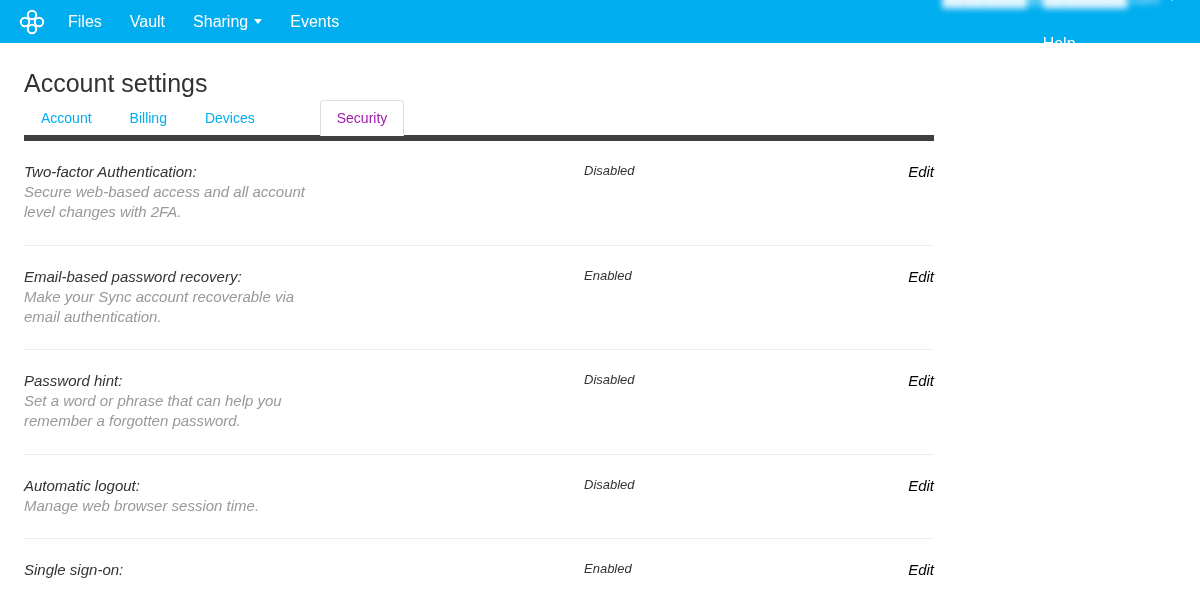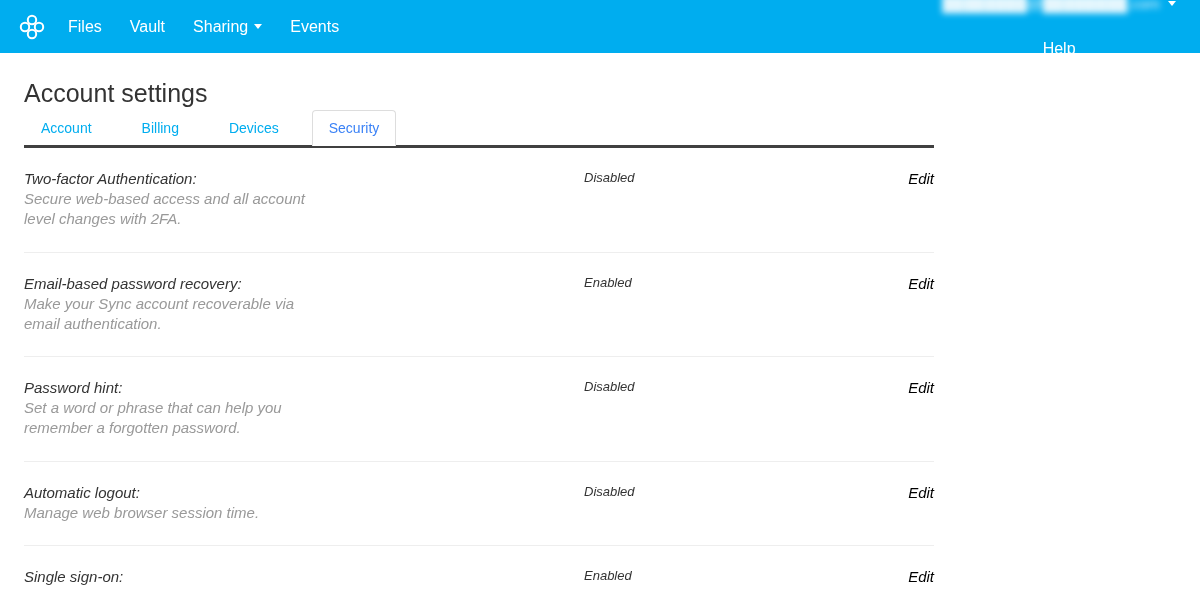--- a/index.html
+++ b/index.html
@@ -5,21 +5,21 @@
     * { margin: 0; padding: 0; box-sizing: border-box; }
     body {
       font-family: -apple-system, BlinkMacSystemFont, "Segoe UI", "Helvetica Neue", Arial, sans-serif;
       font-size: 15px;
       color: #333;
       background: #fff;
       width: 1200px;
     }
     .navbar {
       background: #00adef;
-      height: 53px;
+      height: 43px;
       display: flex;
       align-items: center;
       padding: 0 24px 0 18px;
       color: #fff;
     }
     .logo {
       width: 28px;
       height: 28px;
       margin-right: 22px;
       display: flex;
@@ -77,39 +77,40 @@
       padding: 26px 24px 0 24px;
       max-width: 958px;
     }
     .page-title {
       font-size: 25px;
       font-weight: 400;
       color: #333;
       margin-bottom: 2px;
     }
     .tabs {
-      border-bottom: 3px solid #404040;
-      display: flex;
-      gap: 16px;
+      border-bottom: 6px solid #404040;
+      display: flex;
+      gap: 4px;
     }
     .tab {
       padding: 9px 16px;
       font-size: 14px;
       color: #00adef;
       cursor: pointer;
       border: 1px solid transparent;
       border-bottom: none;
       margin-bottom: -1px;
     }
     .tab.active {
-      color: #3b82f6;
+      color: #a21caf;
       border: 1px solid #ddd;
       border-bottom: 1px solid #fff;
       border-radius: 4px 4px 0 0;
       background: #fff;
+      margin-left: 44px;
     }
     .setting-row {
       display: flex;
       padding: 22px 0;
       border-bottom: 1px solid #eee;
       align-items: flex-start;
       font-style: italic;
     }
     .setting-row:last-child { border-bottom: none; }
     .setting-left {

